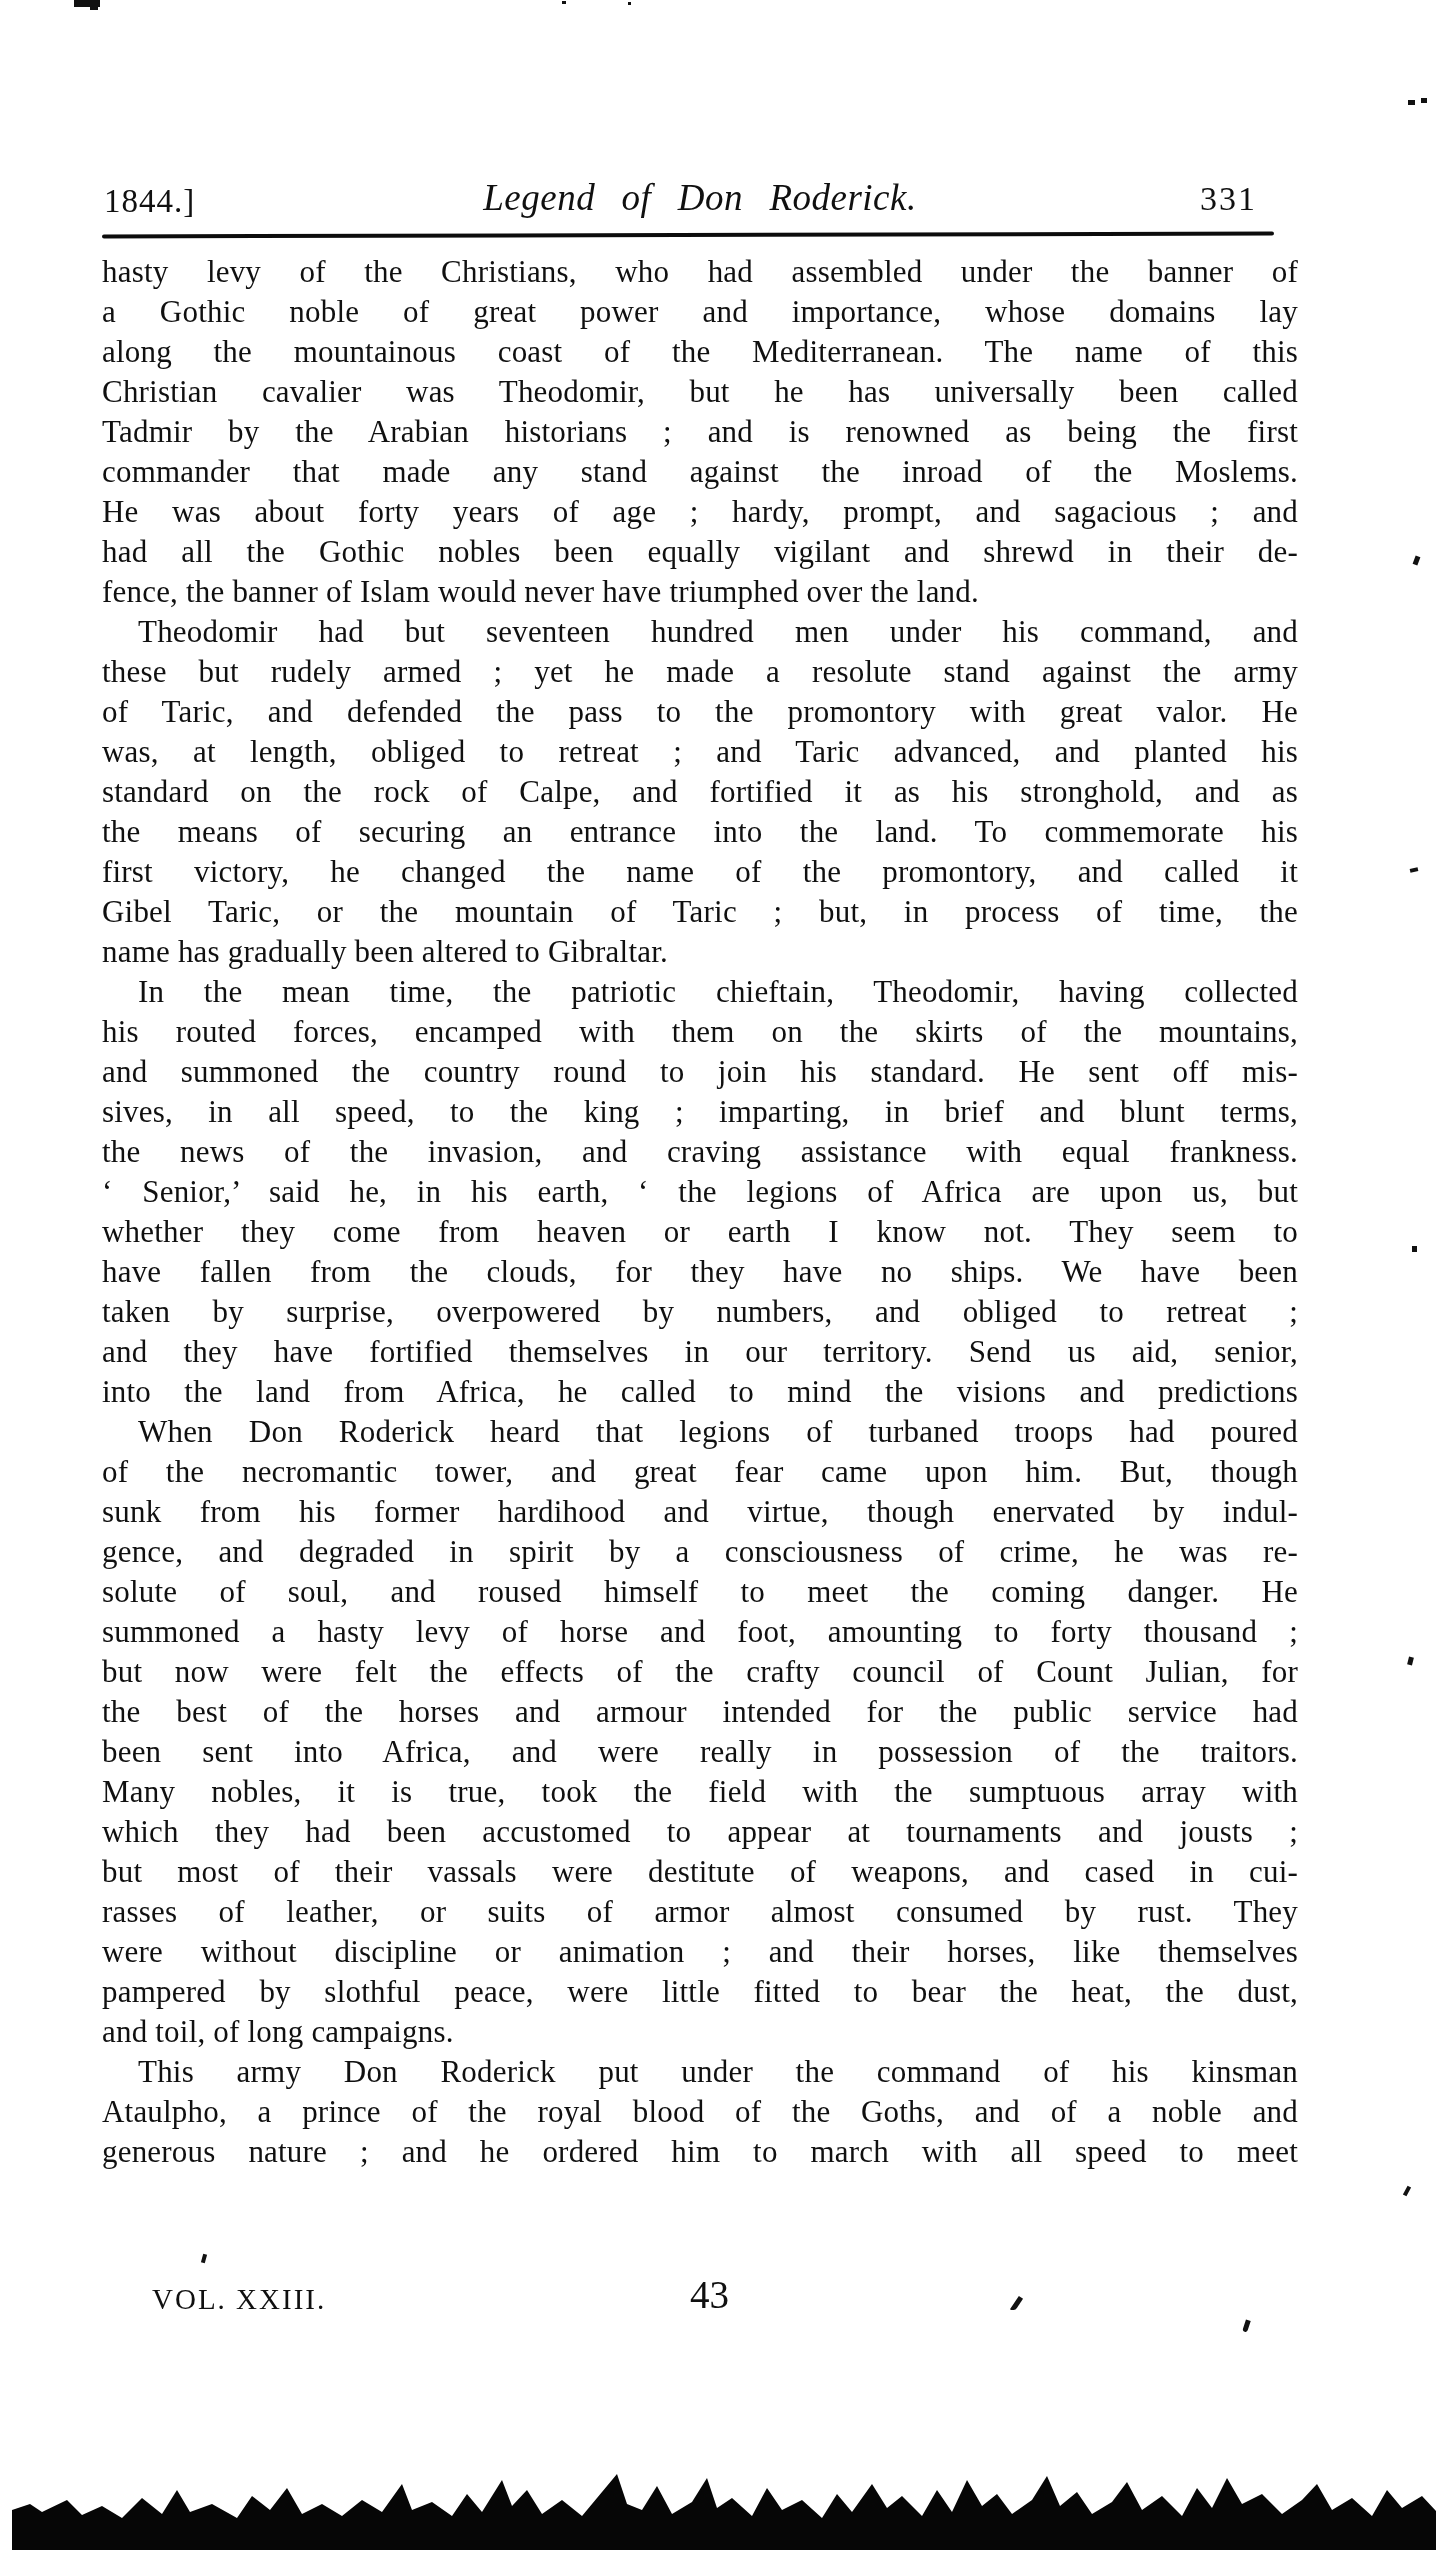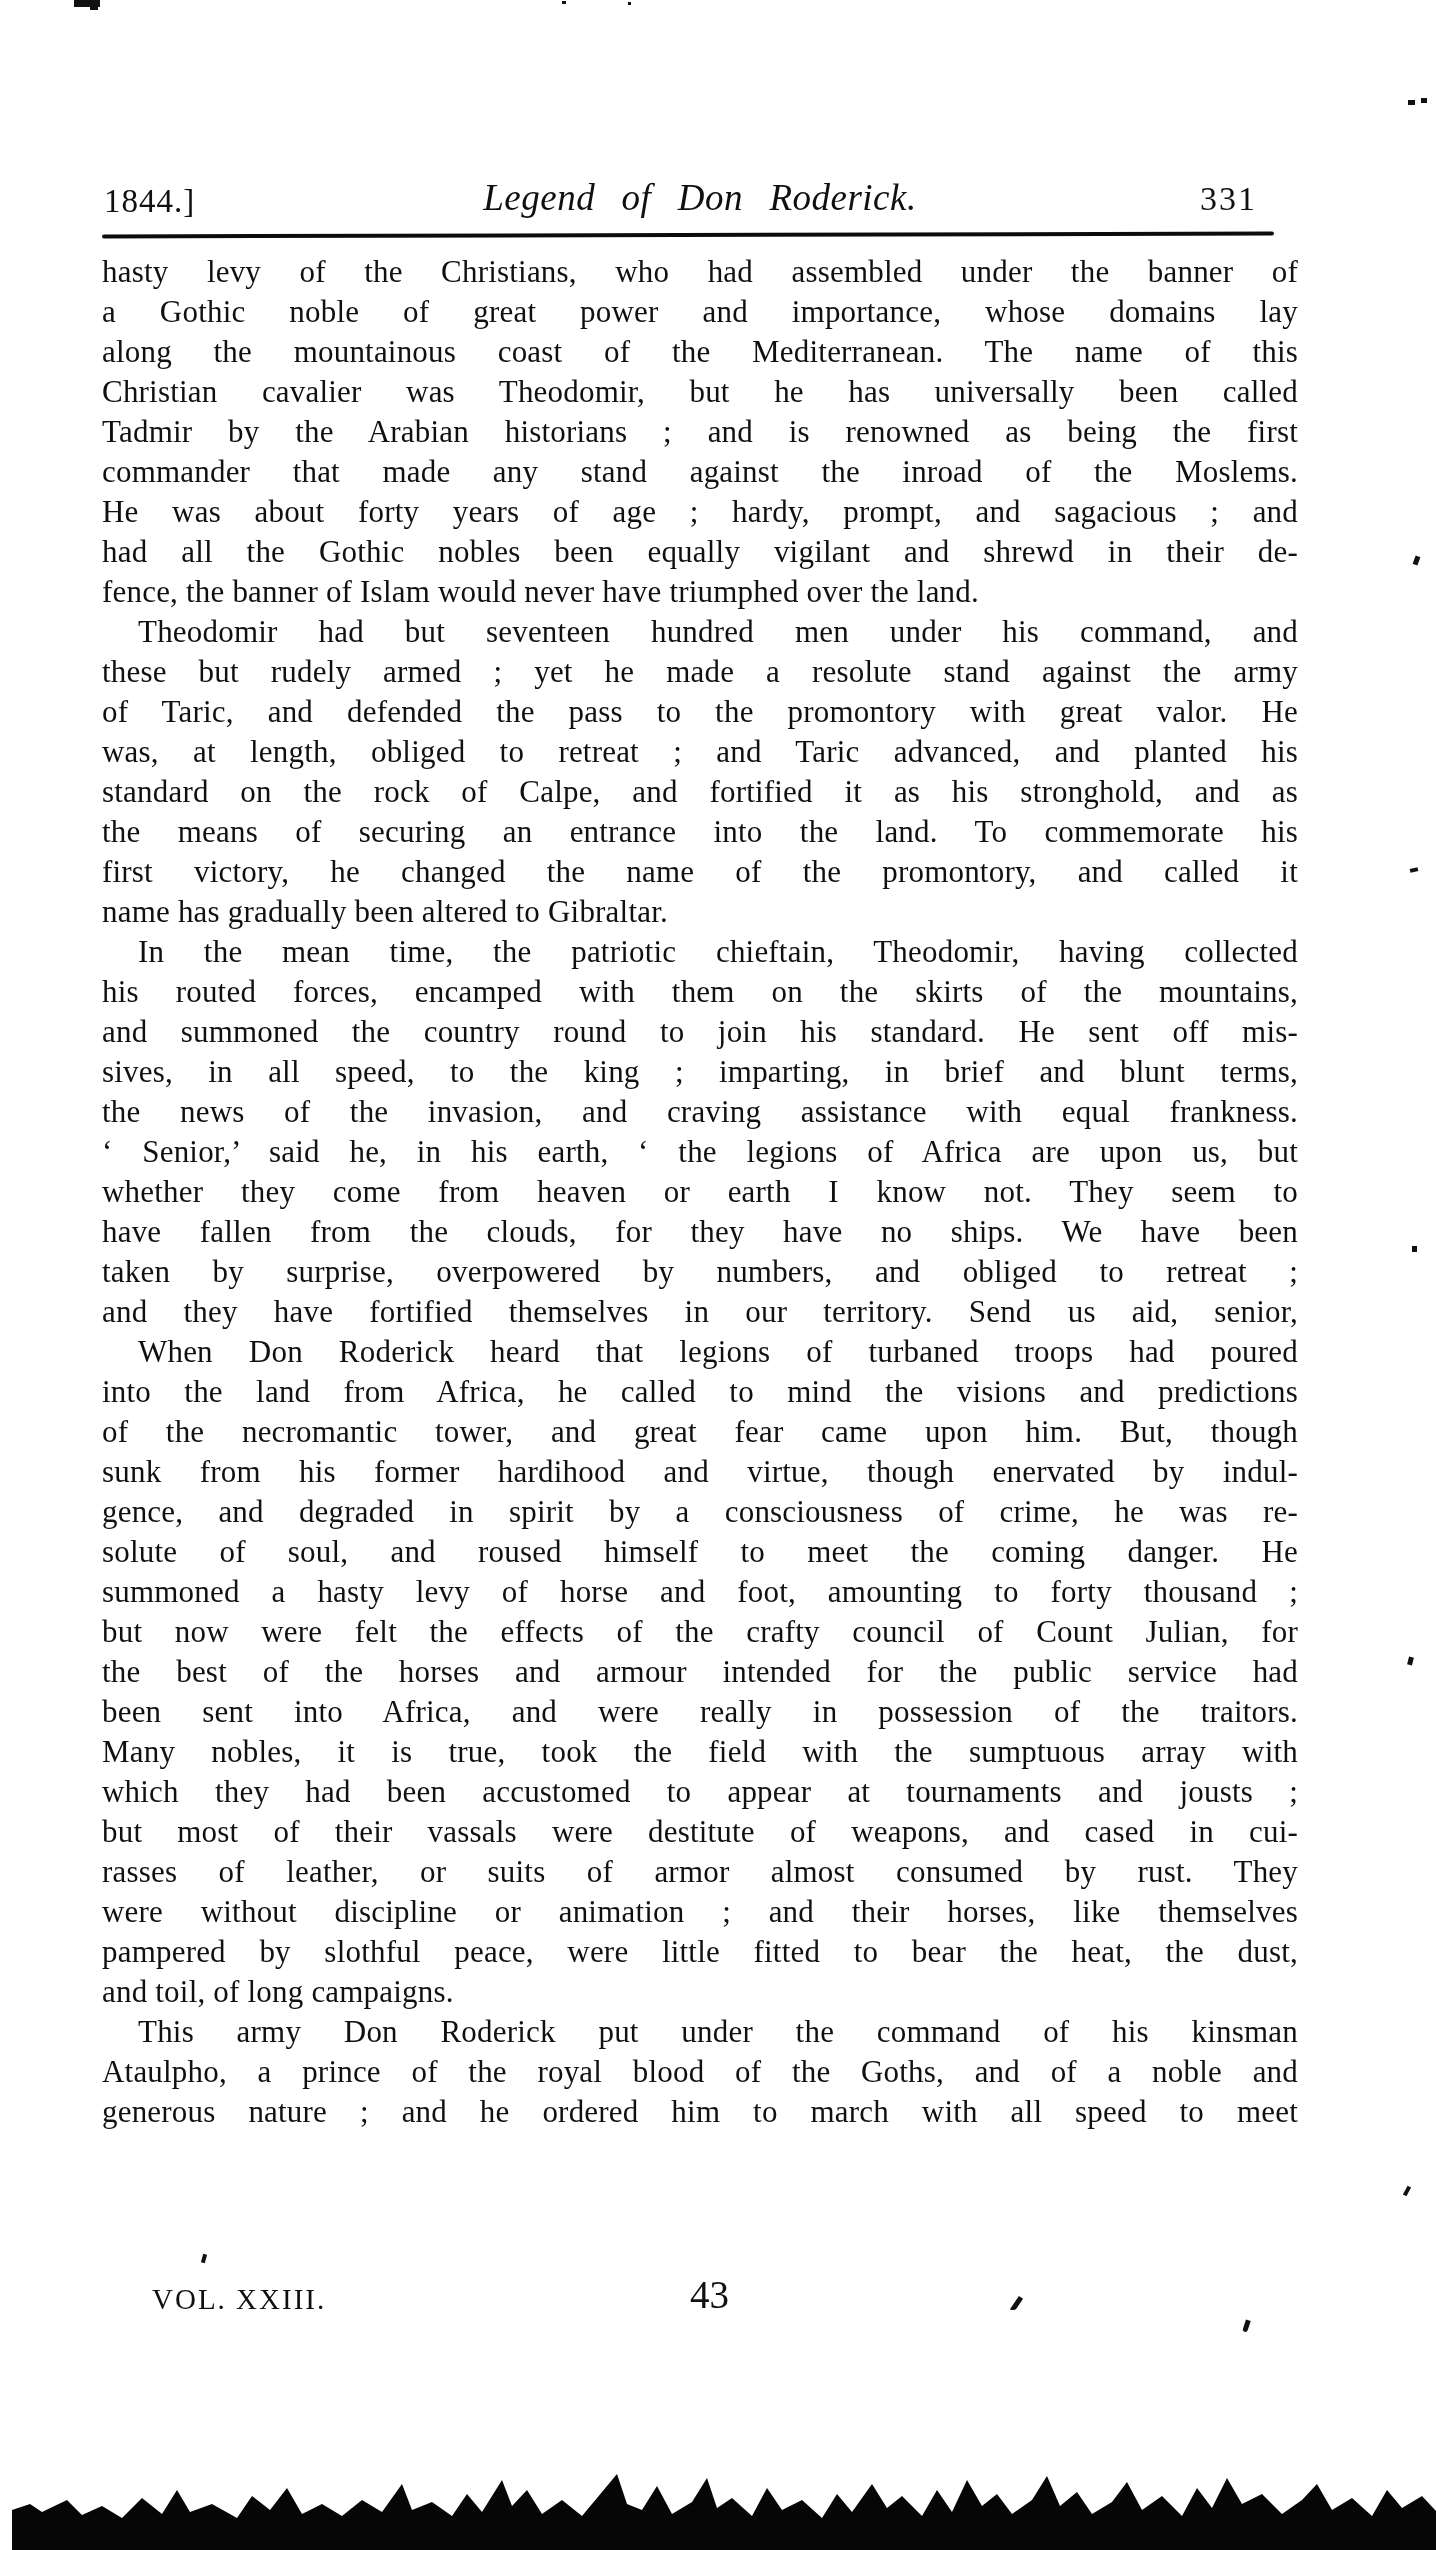--- a/index.html
+++ b/index.html
@@ -128,33 +128,34 @@
       <div class="line">He was about forty years of age ; hardy, prompt, and sagacious ; and</div>
       <div class="line">had all the Gothic nobles been equally vigilant and shrewd in their de-</div>
       <div class="line end">fence, the banner of Islam would never have triumphed over the land.</div>
       <div class="line indent">Theodomir had but seventeen hundred men under his command, and</div>
       <div class="line">these but rudely armed ; yet he made a resolute stand against the army</div>
       <div class="line">of Taric, and defended the pass to the promontory with great valor. He</div>
       <div class="line">was, at length, obliged to retreat ; and Taric advanced, and planted his</div>
       <div class="line">standard on the rock of Calpe, and fortified it as his stronghold, and as</div>
       <div class="line">the means of securing an entrance into the land. To commemorate his</div>
       <div class="line">first victory, he changed the name of the promontory, and called it</div>
+      <div class="line">Gibel Taric, or the mountain of Taric ; but, in process of time, the</div>
       <div class="line end">name has gradually been altered to Gibraltar.</div>
       <div class="line indent">In the mean time, the patriotic chieftain, Theodomir, having collected</div>
       <div class="line">his routed forces, encamped with them on the skirts of the mountains,</div>
       <div class="line">and summoned the country round to join his standard. He sent off mis-</div>
       <div class="line">sives, in all speed, to the king ; imparting, in brief and blunt terms,</div>
       <div class="line">the news of the invasion, and craving assistance with equal frankness.</div>
       <div class="line">‘ Senior,’ said he, in his earth, ‘ the legions of Africa are upon us, but</div>
       <div class="line">whether they come from heaven or earth I know not. They seem to</div>
       <div class="line">have fallen from the clouds, for they have no ships. We have been</div>
       <div class="line">taken by surprise, overpowered by numbers, and obliged to retreat ;</div>
       <div class="line">and they have fortified themselves in our territory. Send us aid, senior,</div>
+      <div class="line">into the land from Africa, he called to mind the visions and predictions</div>
       <div class="line indent">When Don Roderick heard that legions of turbaned troops had poured</div>
-      <div class="line">into the land from Africa, he called to mind the visions and predictions</div>
       <div class="line">of the necromantic tower, and great fear came upon him. But, though</div>
       <div class="line">sunk from his former hardihood and virtue, though enervated by indul-</div>
       <div class="line">gence, and degraded in spirit by a consciousness of crime, he was re-</div>
       <div class="line">solute of soul, and roused himself to meet the coming danger. He</div>
       <div class="line">summoned a hasty levy of horse and foot, amounting to forty thousand ;</div>
       <div class="line">but now were felt the effects of the crafty council of Count Julian, for</div>
       <div class="line">the best of the horses and armour intended for the public service had</div>
       <div class="line">been sent into Africa, and were really in possession of the traitors.</div>
       <div class="line">Many nobles, it is true, took the field with the sumptuous array with</div>
       <div class="line">which they had been accustomed to appear at tournaments and jousts ;</div>

